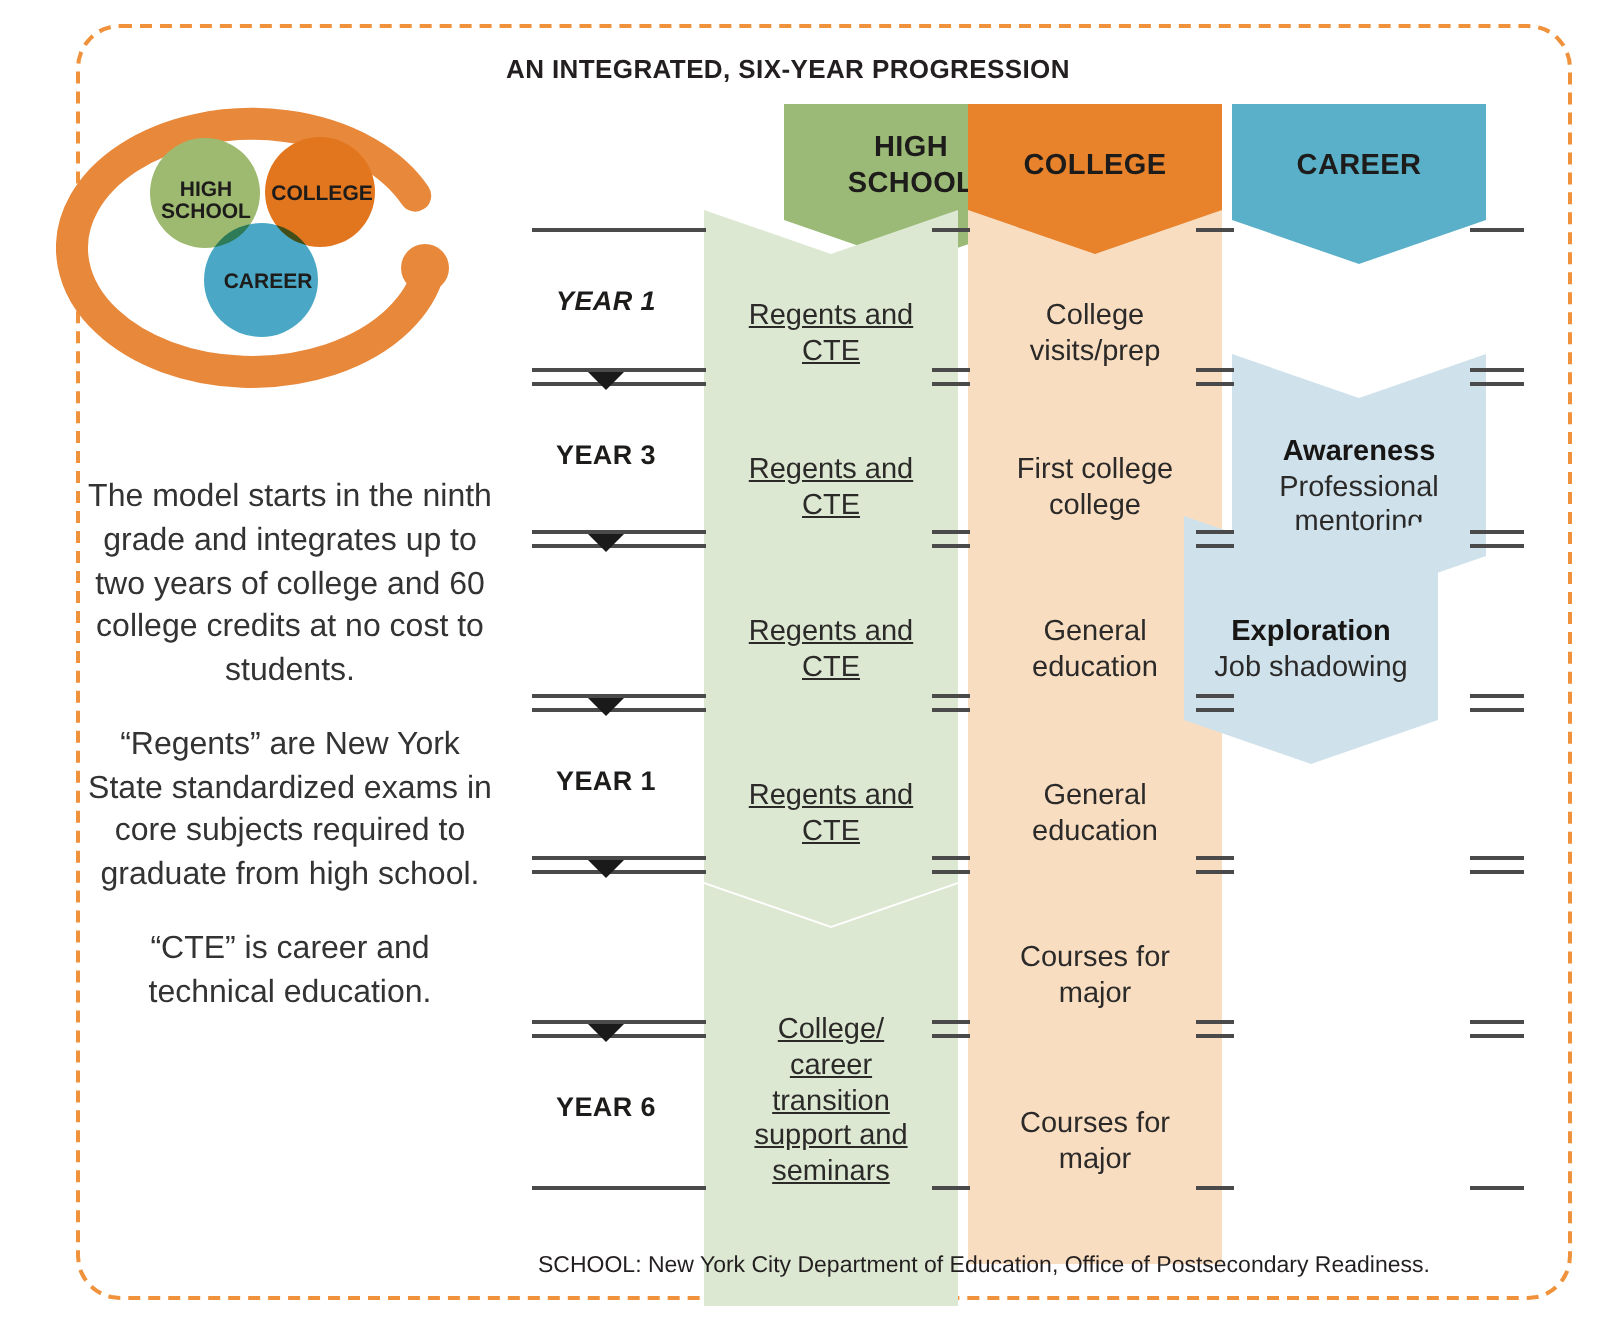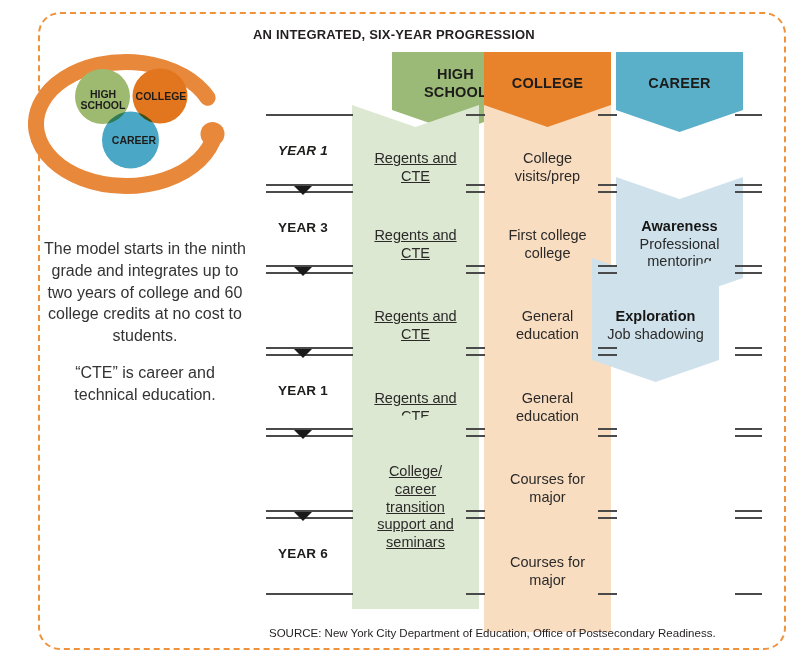--- a/index.html
+++ b/index.html
@@ -79,20 +79,21 @@
       <circle cx="102.5" cy="100" r="28.5" fill="var(--venn-blue)" style="mix-blend-mode:multiply"></circle>
     </g>
     <text x="75" y="58" text-anchor="middle">HIGH</text>
     <text x="75" y="69" text-anchor="middle">SCHOOL</text>
     <text x="133" y="60" text-anchor="middle">COLLEGE</text>
     <text x="106" y="104" text-anchor="middle">CAREER</text>
   </svg>
 
   <div class="sidebar">
     <p>The model starts in the ninth grade and integrates up to two years of college and 60 college credits at no cost to students.</p>
+    <p>“Regents” are New York State standardized exams in core subjects required to graduate from high school.</p>
     <p>“CTE” is career and technical education.</p>
   </div>
 
   <div class="cell header shape-header bg-green-h" style="left:352px;top:52px;height:64px;">
     <span class="hdr-text">HIGH SCHOOL</span>
   </div>
   <div class="cell header shape-header bg-orange-h" style="left:484px;top:52px;height:64px;">
     <span class="hdr-text">COLLEGE</span>
   </div>
   <div class="cell header shape-header bg-blue-h" style="left:616px;top:52px;height:64px;">
@@ -104,21 +105,21 @@
   </div>
   <div class="cell mid shape-mid bg-green-l" style="left:352px;top:177px;height:99px;">
     <span class="cell-text">Regents and CTE</span>
   </div>
   <div class="cell mid shape-mid bg-green-l" style="left:352px;top:258px;height:100px;">
     <span class="cell-text">Regents and CTE</span>
   </div>
   <div class="cell mid shape-mid bg-green-l" style="left:352px;top:340px;height:99px;">
     <span class="cell-text">Regents and CTE</span>
   </div>
-  <div class="cell last shape-last bg-green-l" style="left:352px;top:398px;height:187px;">
+  <div class="cell last shape-last bg-green-l" style="left:352px;top:442px;height:187px;">
     <span class="cell-text narrow">College/ career transition support and seminars</span>
   </div>
 
   <div class="cell mid shape-mid bg-orange-l" style="left:484px;top:105px;height:90px;">
     <span class="cell-text">College visits/prep</span>
   </div>
   <div class="cell mid shape-mid bg-orange-l" style="left:484px;top:177px;height:99px;">
     <span class="cell-text">First college college</span>
   </div>
   <div class="cell mid shape-mid bg-orange-l" style="left:484px;top:258px;height:100px;">
@@ -205,14 +206,14 @@
   <div class="hline gap2" style="top:510px;"></div>
   <div class="hline gap2" style="top:517px;"></div>
   <div class="hline lineR" style="top:510px;"></div>
   <div class="hline lineR" style="top:517px;"></div>
 
   <div class="hline lineL" style="top:593px;"></div>
   <div class="hline gap1" style="top:593px;"></div>
   <div class="hline gap2" style="top:593px;"></div>
   <div class="hline lineR" style="top:593px;"></div>
 
-  <div class="source">SOURCE: New York City Department of Education, Office of Postsecondary Readiness.</div>
+  <div class="source">SCHOOL: New York City Department of Education, Office of Postsecondary Readiness.</div>
 </div>
 
 </body></html>

